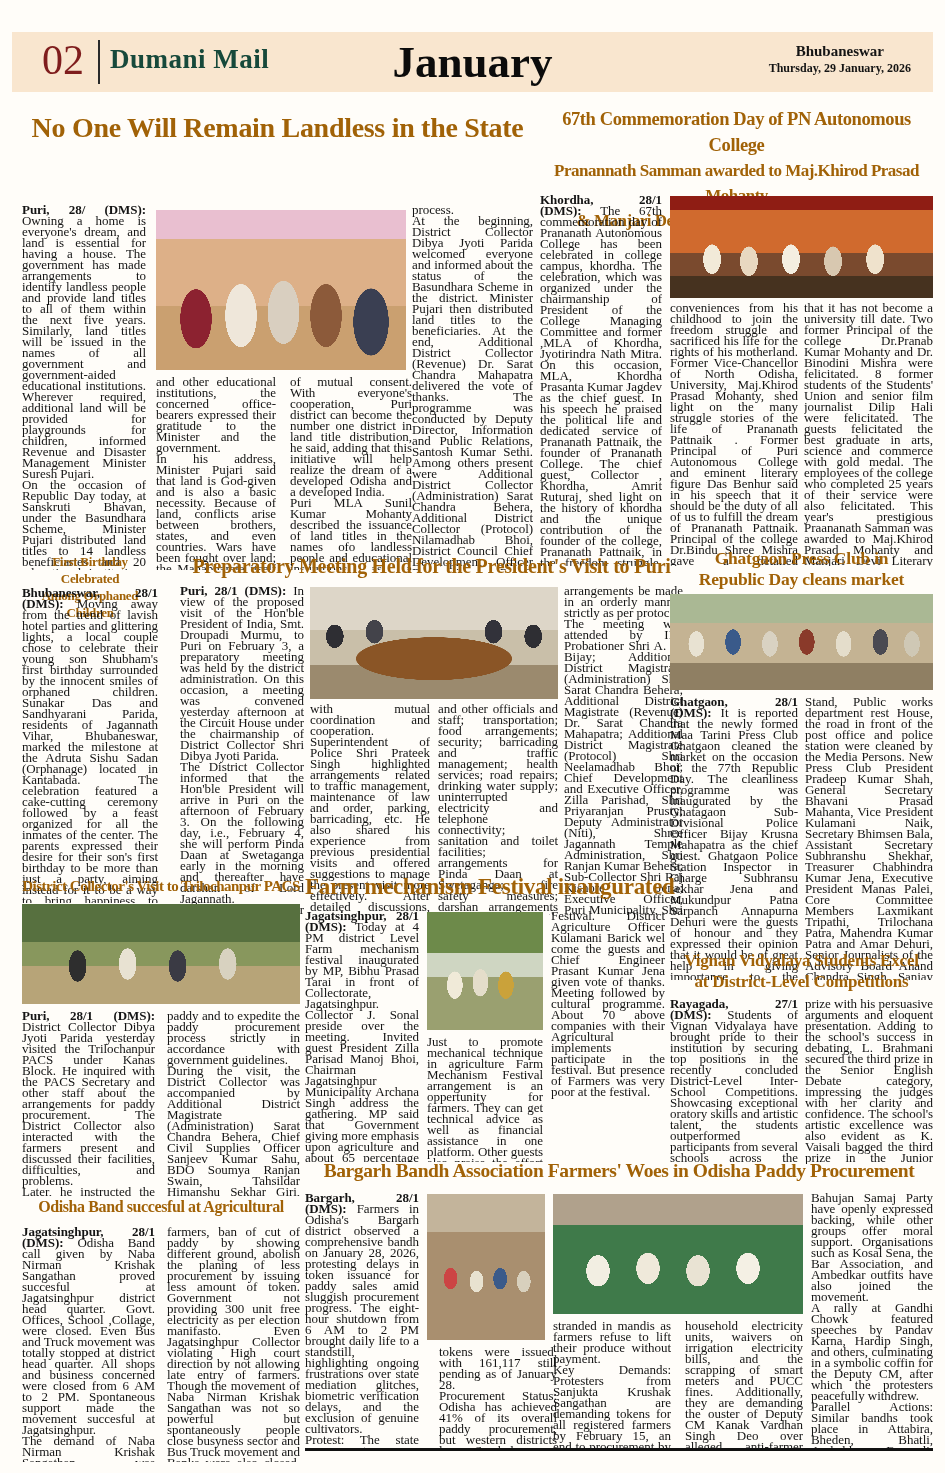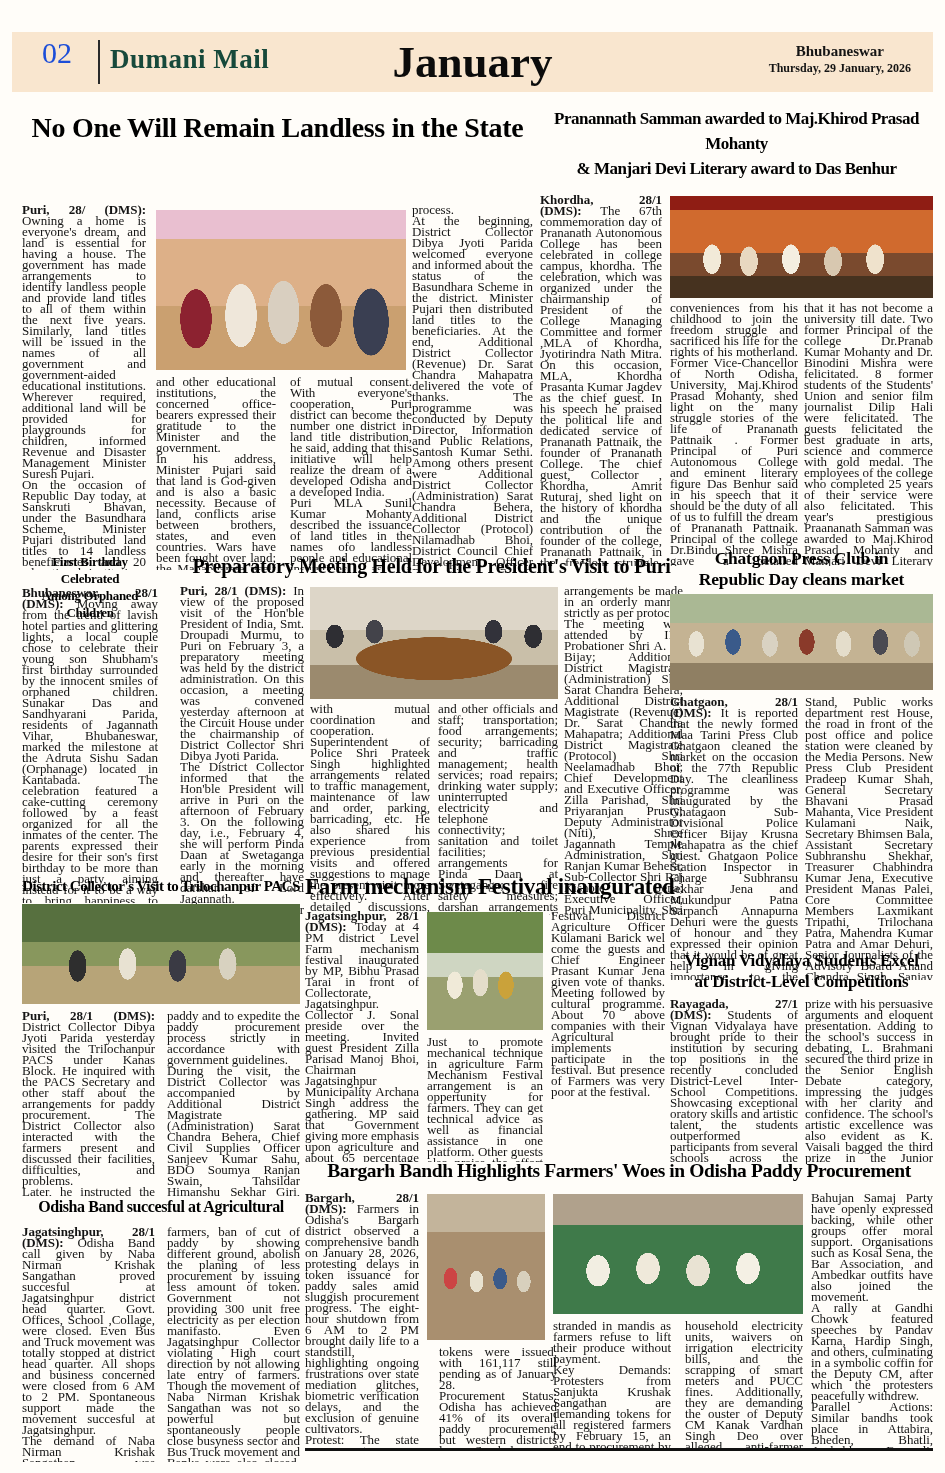--- a/index.html
+++ b/index.html
@@ -1,29 +1,29 @@
 <!DOCTYPE html>
 <html><head>
 <meta charset="utf-8">
 <style>
   html,body{margin:0;padding:0;background:#e8e8e8;}
   .page{position:relative;width:945px;height:1473px;background:#fffdf9;margin:0 auto;
         font-family:"Liberation Serif","DejaVu Serif",serif;color:#141414;overflow:hidden;}
   
   .masthead-band{position:absolute;left:12px;top:32px;width:921px;height:60px;background:#f9e6cf;}
-  .page-num{position:absolute;left:30px;top:4px;font-size:30px;color:#1d4ed8;font-weight:400;}
+  .page-num{position:absolute;left:30px;top:4px;font-size:42px;color:#7f1d1d;font-weight:400;}
   .mast-divider{position:absolute;left:86px;top:8px;width:2px;height:44px;background:#2a2a2a;}
   .mast-title{position:absolute;left:98px;top:12px;font-size:27px;font-weight:bold;color:#17493b;letter-spacing:.5px;}
   .section-title{position:absolute;left:0;right:0;top:4px;text-align:center;font-size:45px;font-weight:bold;color:#0c0c0c;}
   .mast-right{position:absolute;right:22px;top:10px;text-align:center;line-height:1.25;}
   .mast-city{font-size:15px;font-weight:bold;}
   .mast-date{font-size:12px;font-weight:bold;}
   
   .article{position:absolute;}
-  .hl{font-weight:bold;text-align:center;color:#000000;}
+  .hl{font-weight:bold;text-align:center;color:#a16207;}
   .col{position:absolute;font-size:13px;line-height:11px;text-align:justify;
        white-space:pre-line;overflow:hidden;letter-spacing:-0.05px;}
   .dl{font-weight:bold;}
   .ph{position:absolute;background-color:#c7b69b;background-repeat:no-repeat;}
   .rule{position:absolute;background:#111;}
   
   .hl-a1{font-size:28px;line-height:36px;letter-spacing:-0.3px;}
   .hl-a2-1{font-size:18.5px;line-height:26px;letter-spacing:-0.4px;}
   .hl-a2-2{font-size:17px;line-height:25px;letter-spacing:-0.5px;}
   .hl-a3{font-size:13px;line-height:17px;letter-spacing:-0.3px;margin-top:8px;}
@@ -68,20 +68,21 @@
     <div class="col" style="left:134px;top:266px;width:120px;height:194px;">and other educational institutions, the concerned office-bearers expressed their gratitude to the Minister and the government.
 In his address, Minister Pujari said that land is God-given and is also a basic necessity. Because of land, conflicts arise between brothers, states, and even countries. Wars have been fought over land; the Mahabharata itself occurred due to disputes over land. The land issues in Puri are complex, but they will be resolved on the basis</div>
     <div class="col" style="left:268px;top:266px;width:122px;height:194px;">of mutual consent. With everyone's cooperation, Puri district can become the number one district in land title distribution, he said, adding that this initiative will help realize the dream of a developed Odisha and a developed India.
 Puri MLA Sunil Kumar Mohanty described the issuance of land titles in the names ofo landless people and educational institutions as a welcome step and expressed hope that cooperation from all would help expedite the</div>
     <div class="col" style="left:390px;top:94px;width:121px;height:366px;">process.
 At the beginning, District Collector Dibya Jyoti Parida welcomed everyone and informed about the status of the Basundhara Scheme in the district. Minister Pujari then distributed land titles to the beneficiaries. At the end, Additional District Collector (Revenue) Dr. Sarat Chandra Mahapatra delivered the vote of thanks. The programme was conducted by Deputy Director, Information and Public Relations, Santosh Kumar Sethi. Among others present were Additional District Collector (Administration) Sarat Chandra Behera, Additional District Collector (Protocol) Nilamadhab Bhoi, District Council Chief Development Officer Priyaranjan Prusti, Sub-Collector Raj Kishore Jena, Puri Tahsildar Abhishek Das, Satyabadi Tahsildar Santosh Kumar Panigrahi, Brahmagiri Tahsildar Shashibhushan Mishra, Kanas Tahsildar Himanshu Giri, Additional Tahsildars, and other officers and staff.</div>
   </div>
 
   <div class="article" style="left:540px;top:106px;width:393px;height:460px;">
     <div class="hl">
+      <div class="hl-a2-1">67th Commemoration Day of PN Autonomous College</div>
       <div class="hl-a2-2">Pranannath Samman awarded to Maj.Khirod Prasad Mohanty</div>
       <div class="hl-a2-2">&amp; Manjari Devi Literary award to Das Benhur</div>
     </div>
     <div class="col" style="left:0;top:88px;width:122px;height:372px;"><span class="dl">Khordha, 28/1 (DMS):</span> <span>The 67th commemoration day of Prananath Autonomous College has been celebrated in college campus, khordha. The celebration, which was organized under the chairmanship of President of the College Managing Committee and former ,MLA of Khordha, Jyotirindra Nath Mitra. On this occasion, MLA, Khordha Prasanta Kumar Jagdev as the chief guest. In his speech he praised the political life and dedicated service of Prananath Pattnaik, the founder of Prananath College. The chief guest, Collector , Khordha, Amrit Ruturaj, shed light on the history of khordha and the unique contribution of the founder of the college, Prananath Pattnaik, in the freedom struggle. The college, which he founded with the belief that the progress of the country is achieved through the improvement of education, has become a great institution today. The guest of honor, Pradosh Pattnaik, son of Prananath Pattnaik, in his speech, narrated the glorious history of his father and said that he sacrificed all the comforts and</span></div>
     <div class="ph" style="left:130px;top:90px;width:263px;height:102px;background-image:
       radial-gradient(ellipse 9px 15px at 16% 62%, #f2ead8 0 98%, transparent 99%),
       radial-gradient(ellipse 9px 15px at 30% 64%, #e8d8c0 0 98%, transparent 99%),
       radial-gradient(ellipse 9px 15px at 46% 62%, #f4eee0 0 98%, transparent 99%),
       radial-gradient(ellipse 9px 15px at 62% 64%, #d8c8b0 0 98%, transparent 99%),
       radial-gradient(ellipse 9px 15px at 78% 62%, #efe2cc 0 98%, transparent 99%),
@@ -172,21 +173,21 @@
   </div>
 
   <div class="article" style="left:22px;top:1196px;width:278px;height:266px;">
     <div class="hl hl-a9">Odisha Band succesful at Agricultural</div>
     <div class="col" style="left:0;top:30px;width:133px;height:236px;"><span class="dl">Jagatsinghpur, 28/1 (DMS):</span> <span>Odisha Band call given by Naba Nirman Krishak Sangathan proved succesful at Jagatsinghpur district head quarter. Govt. Offices, School ,Collage, were closed. Even Bus and Truck movement was totally stopped at district head quarter. All shops and business concerned were closed from 6 AM to 2 PM. Spontaneous support made the movement succesful at Jagatsinghpur.
 The demand of Naba Nirman Krishak Sangathan was exploitation in Paddy procurement, exploitation by TATA Power. Particularly they demanded re- entry of</span></div>
     <div class="col" style="left:145px;top:30px;width:133px;height:236px;">farmers, ban of cut of paddy by showing different ground, abolish the planing of less procurement by issuing less amount of token. Government not providing 300 unit free electricity as per election manifasto. Even Jagatsinghpur Collector violating High court direction by not allowing late entry of farmers. Though the movement of Naba Nirman Krishak Sangathan was not so powerful but spontaneously people close busyness sector and Bus Truck movement and Banks were also closed. Finally Band call by Naba Nirman Krishak Sangathan proved succesful at Jagatsinghpur.</div>
   </div>
 
   <div class="article" style="left:305px;top:1158px;width:628px;height:300px;">
-    <div class="hl hl-a10">Bargarh Bandh Highlights Farmers' Woes in Odisha Paddy Procurement</div>
+    <div class="hl hl-a10">Bargarh Bandh Association Farmers' Woes in Odisha Paddy Procurement</div>
     <div class="col" style="left:0;top:34px;width:114px;height:258px;"><span class="dl">Bargarh, 28/1 (DMS):</span> <span>Farmers in Odisha's Bargarh district observed a comprehensive bandh on January 28, 2026, protesting delays in token issuance for paddy sales amid sluggish procurement progress. The eight-hour shutdown from 6 AM to 2 PM brought daily life to a standstill, highlighting ongoing frustrations over state mediation glitches, biometric verification delays, and the exclusion of genuine cultivators.
 Protest: The state government introduced new online and biometric registration methods for the 2025-26 season to combat fake farmers, but technical issues, including server shutdowns, initially left thousands in Bargarh unregistered. Despite extensions to August 30 and promises of post-November protests—including 4,808 verifications by MLA Attabira—only 1,800</span></div>
     <div class="ph" style="left:122px;top:36px;width:118px;height:146px;background-image:
       radial-gradient(ellipse 7px 11px at 20% 58%, #c44 0 97%, transparent 98%),
       radial-gradient(ellipse 7px 11px at 42% 60%, #e8e2d0 0 97%, transparent 98%),
       radial-gradient(ellipse 7px 11px at 62% 58%, #3a5a8a 0 97%, transparent 98%),
       radial-gradient(ellipse 7px 11px at 82% 60%, #d8d0bd 0 97%, transparent 98%),
       linear-gradient(180deg,#c3b49b 0 26%, #a98f6f 26% 100%);"></div>
     <div class="col" style="left:134px;top:188px;width:118px;height:104px;">tokens were issued, with 161,117 still pending as of January 28.
 Procurement Status: Odisha has achieved 41% of its overall paddy procurement, but western districts lag: Sambalpur at 96%, Nuapada at 89%, Sonapur at 85%, Kalahandi at 80%, with Balangir and Bargarh at around 73%. In Padampur subdivision, just 55% of procurement has been completed, leaving 15 lakh bags</div>

